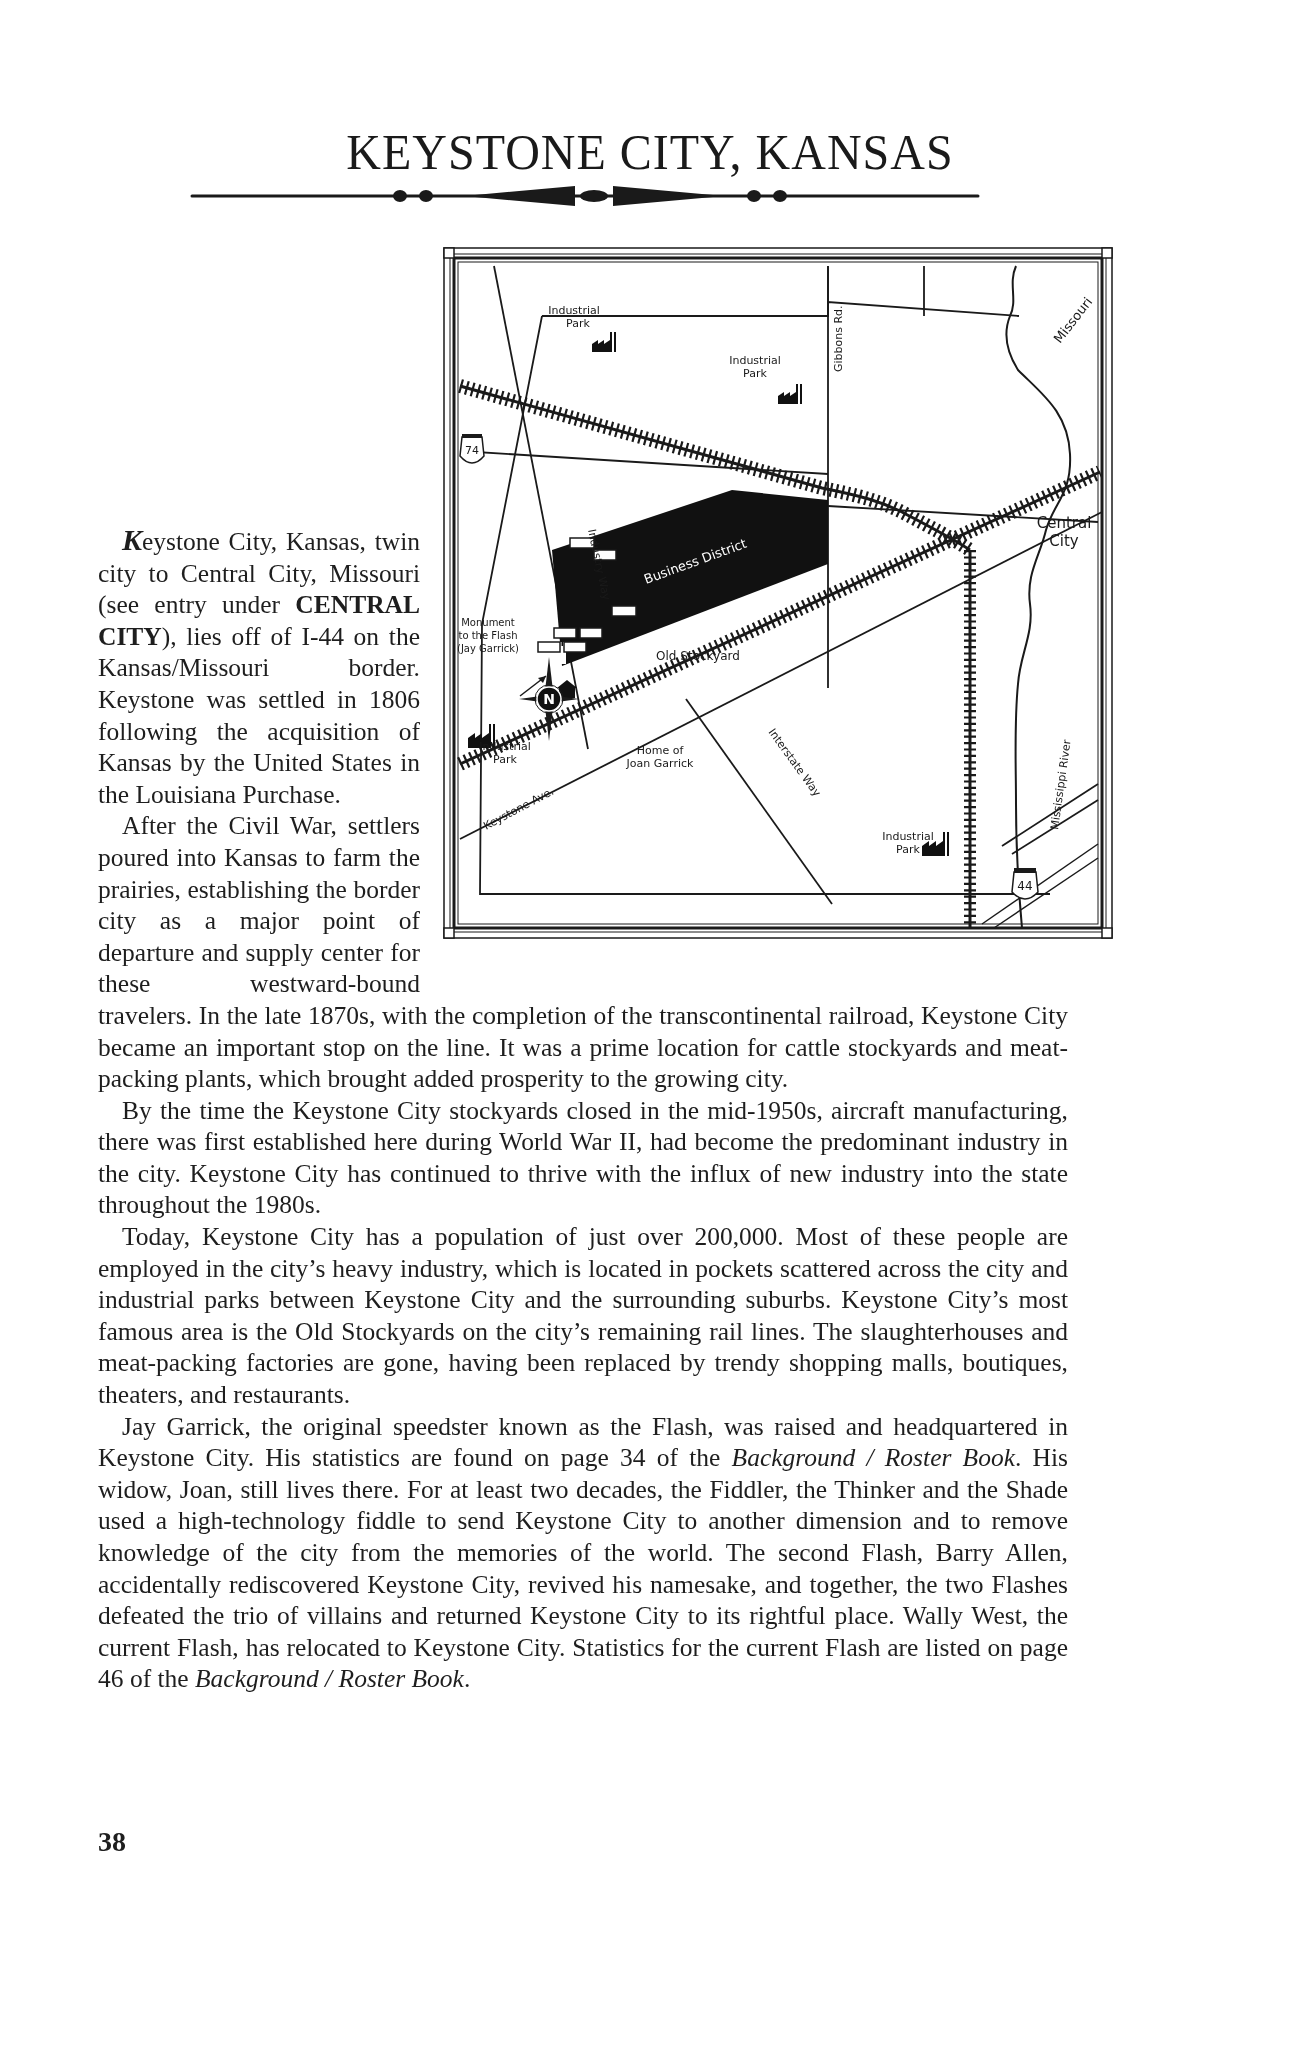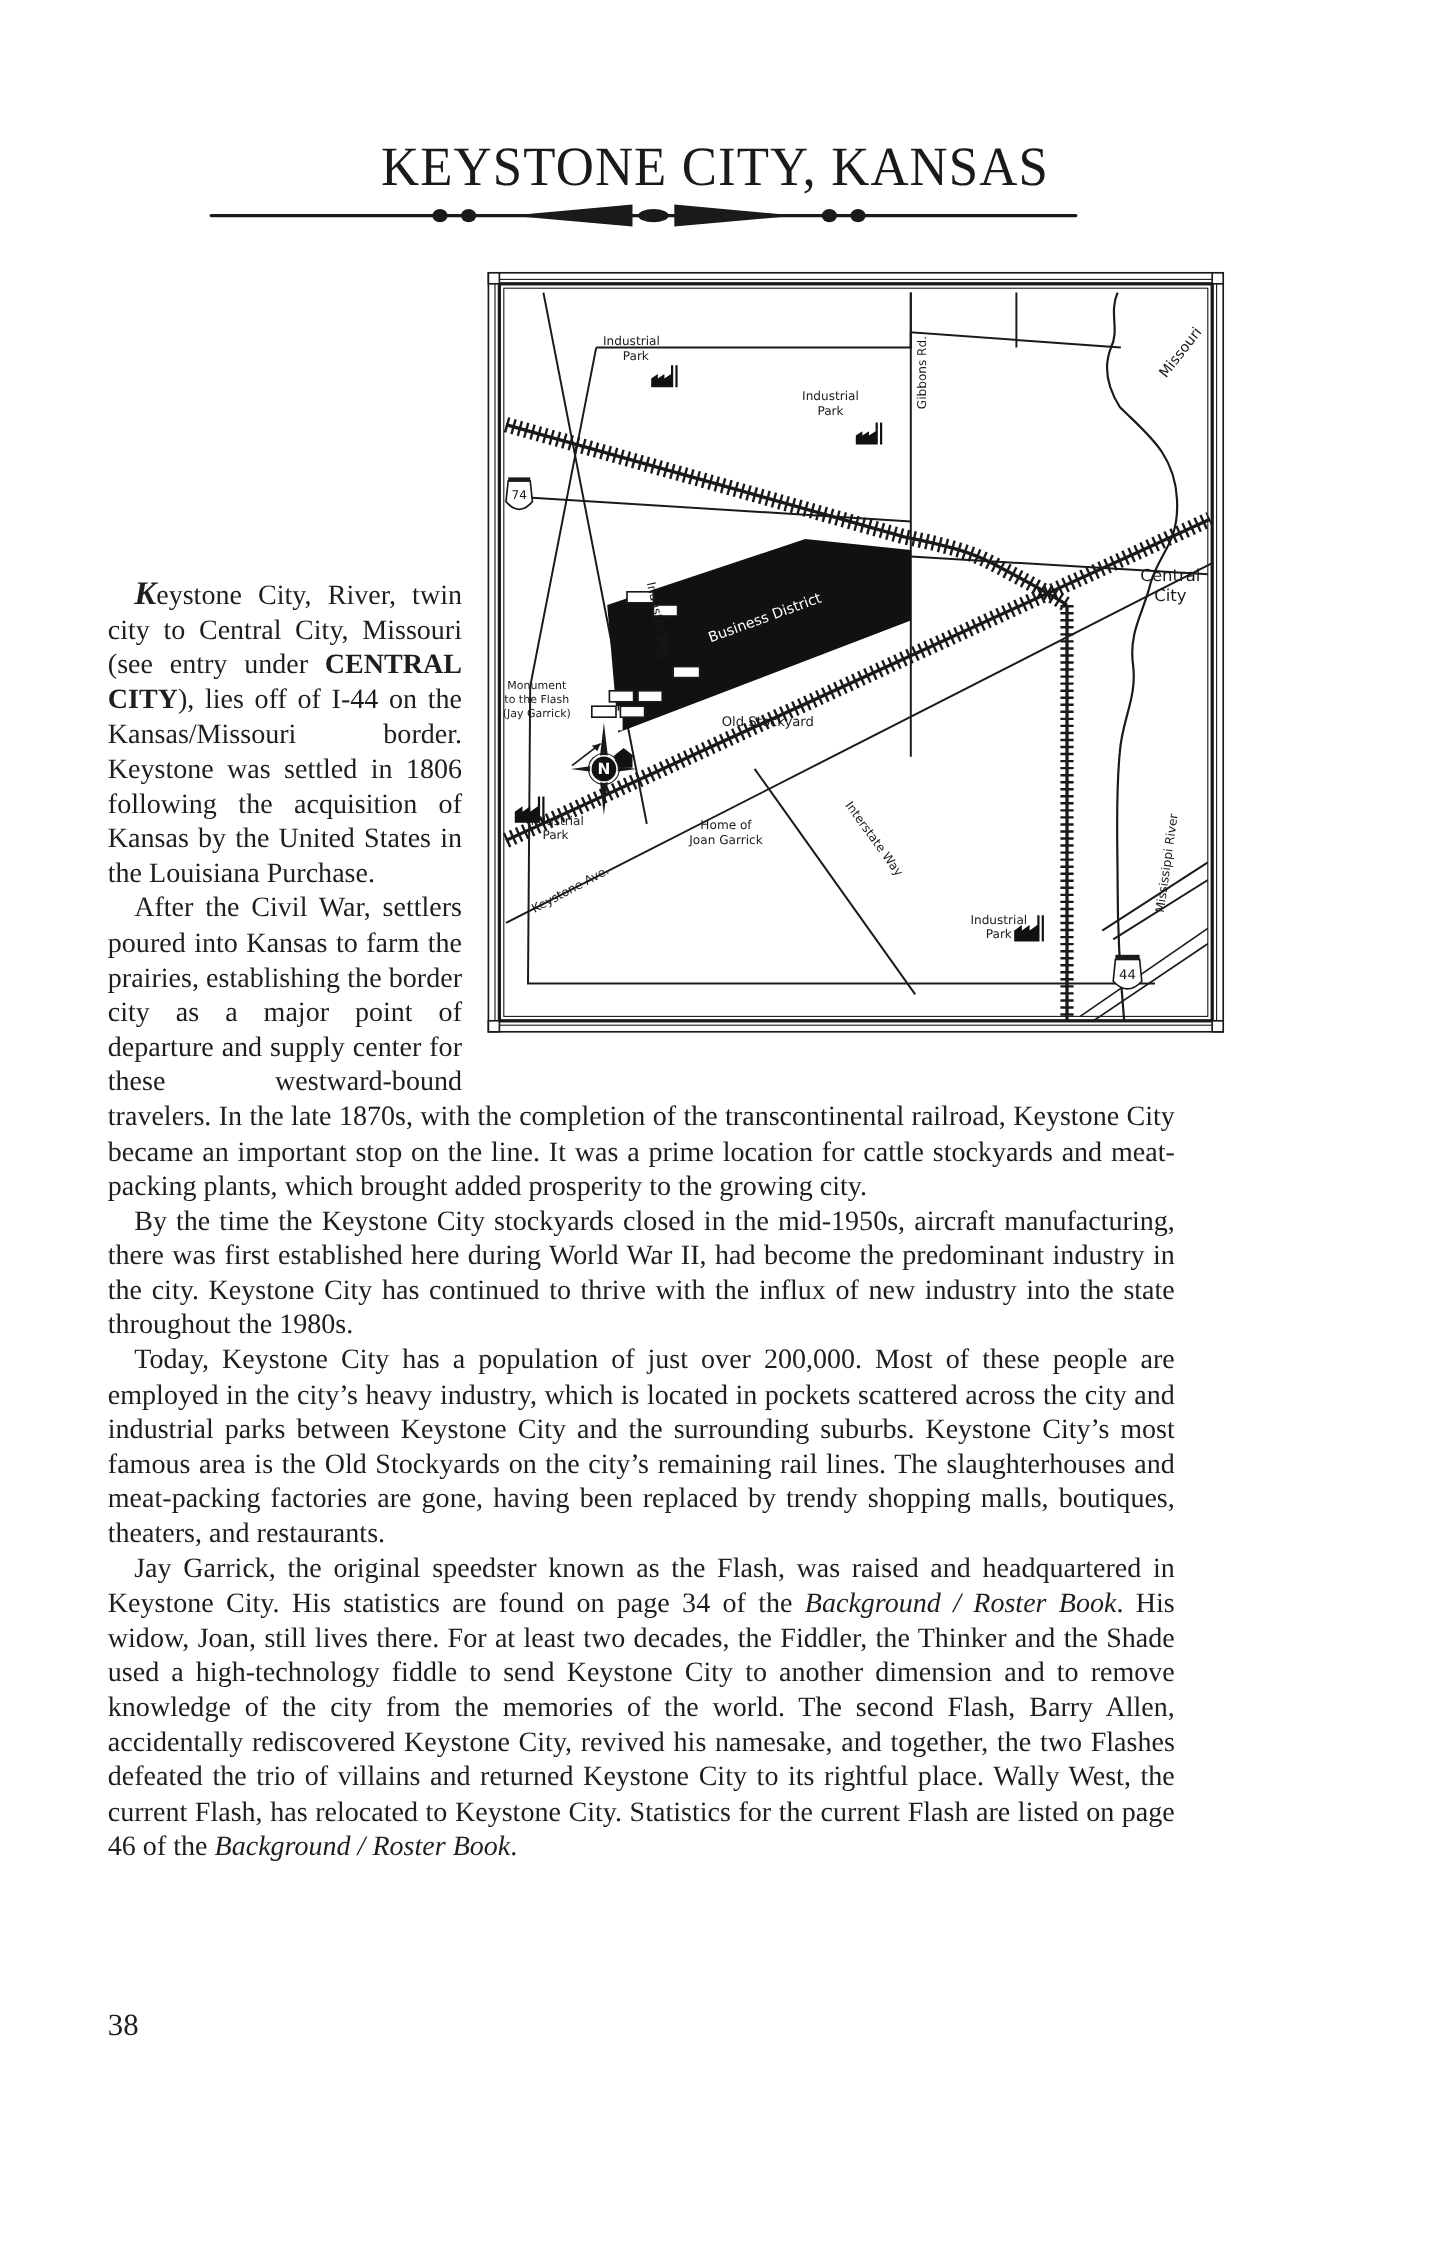--- a/index.html
+++ b/index.html
@@ -17,21 +17,21 @@
     text-align:justify; color:#1e1e1e;
   }
   .float-spacer { float:right; width:648px; height:452px; margin:0; }
   .para { margin:0; text-indent:24px; }
   .para.first { text-indent:24px; }
   .dropcap { font-weight:bold; font-style:italic; font-size:30px; }
   .b { font-weight:bold; }
   .i { font-style:italic;margin-top:28px; }
   .page-num {
     position:absolute; left:98px; top:1826px;
-    font-family:"Liberation Serif", serif; font-size:28px; color:#1e1e1e;
+    font-family:"Liberation Serif", serif; font-size:28px; color:#1e1e1e;font-weight:bold;
   }
   svg text { font-family:"DejaVu Sans", sans-serif; fill:#1a1a1a; }
 </style>
 </head>
 <body>
 
 <h1 class="title">KEYSTONE CITY, KANSAS</h1>
 
 <svg class="divider" viewBox="0 0 790 24">
   <line x1="2" y1="12" x2="788" y2="12" stroke="#1a1a1a" stroke-width="3" stroke-linecap="round"></line>
@@ -190,20 +190,20 @@
 
     <text transform="translate(44,586) rotate(-28)" font-size="11">Keystone Ave.</text>
     <text transform="translate(326,488) rotate(54)" font-size="11">Interstate Way</text>
     <text transform="translate(616,586) rotate(-82)" font-size="11">Mississippi River</text>
   </g>
 </svg>
 </div>
 
 <div class="body-text">
   <div class="float-spacer"></div>
-  <p class="para first"><span class="dropcap">K</span><span>eystone City, River, twin city to Central City, Missouri (see entry under </span><span class="b">CENTRAL CITY</span><span>), lies off of I-44 on the Kansas/Mis­souri border. Keystone was settled in 1806 follow­ing the acquisition of Kan­sas by the United States in the Louisiana Purchase.</span></p>
+  <p class="para first"><span class="dropcap">K</span><span>eystone City, Kansas, twin city to Central City, Missouri (see entry under </span><span class="b">CENTRAL CITY</span><span>), lies off of I-44 on the Kansas/Mis­souri border. Keystone was settled in 1806 follow­ing the acquisition of Kan­sas by the United States in the Louisiana Purchase.</span></p>
   <p class="para">After the Civil War, set­tlers poured into Kansas to farm the prairies, es­tablishing the border city as a major point of departure and supply center for these westward-bound travelers. In the late 1870s, with the completion of the transcontinental railroad, Keystone City became an important stop on the line. It was a prime location for cattle stockyards and meat-packing plants, which brought added prosperity to the growing city.</p>
   <p class="para">By the time the Keystone City stockyards closed in the mid-1950s, aircraft manufacturing, there was first established here during World War II, had become the predominant industry in the city. Keystone City has continued to thrive with the influx of new industry into the state throughout the 1980s.</p>
   <p class="para">Today, Keystone City has a population of just over 200,000. Most of these people are employed in the city’s heavy industry, which is located in pockets scattered across the city and industrial parks between Keystone City and the surrounding suburbs. Keystone City’s most famous area is the Old Stockyards on the city’s remaining rail lines. The slaughterhouses and meat-packing factories are gone, having been replaced by trendy shopping malls, boutiques, theaters, and restaurants.</p>
   <p class="para"><span>Jay Garrick, the original speedster known as the Flash, was raised and headquartered in Keystone City. His statistics are found on page 34 of the </span><span class="i">Background / Roster Book</span><span>. His widow, Joan, still lives there. For at least two decades, the Fiddler, the Thinker and the Shade used a high-technology fiddle to send Keystone City to another dimension and to remove knowledge of the city from the memories of the world. The second Flash, Barry Allen, acciden­tally rediscovered Keystone City, revived his namesake, and together, the two Flashes defeated the trio of villains and returned Keystone City to its rightful place. Wally West, the current Flash, has relocated to Keystone City. Statistics for the current Flash are listed on page 46 of the </span><span class="i">Background / Roster Book</span><span>.</span></p>
 </div>
 
 <div class="page-num">38</div>
 
 </body></html>

